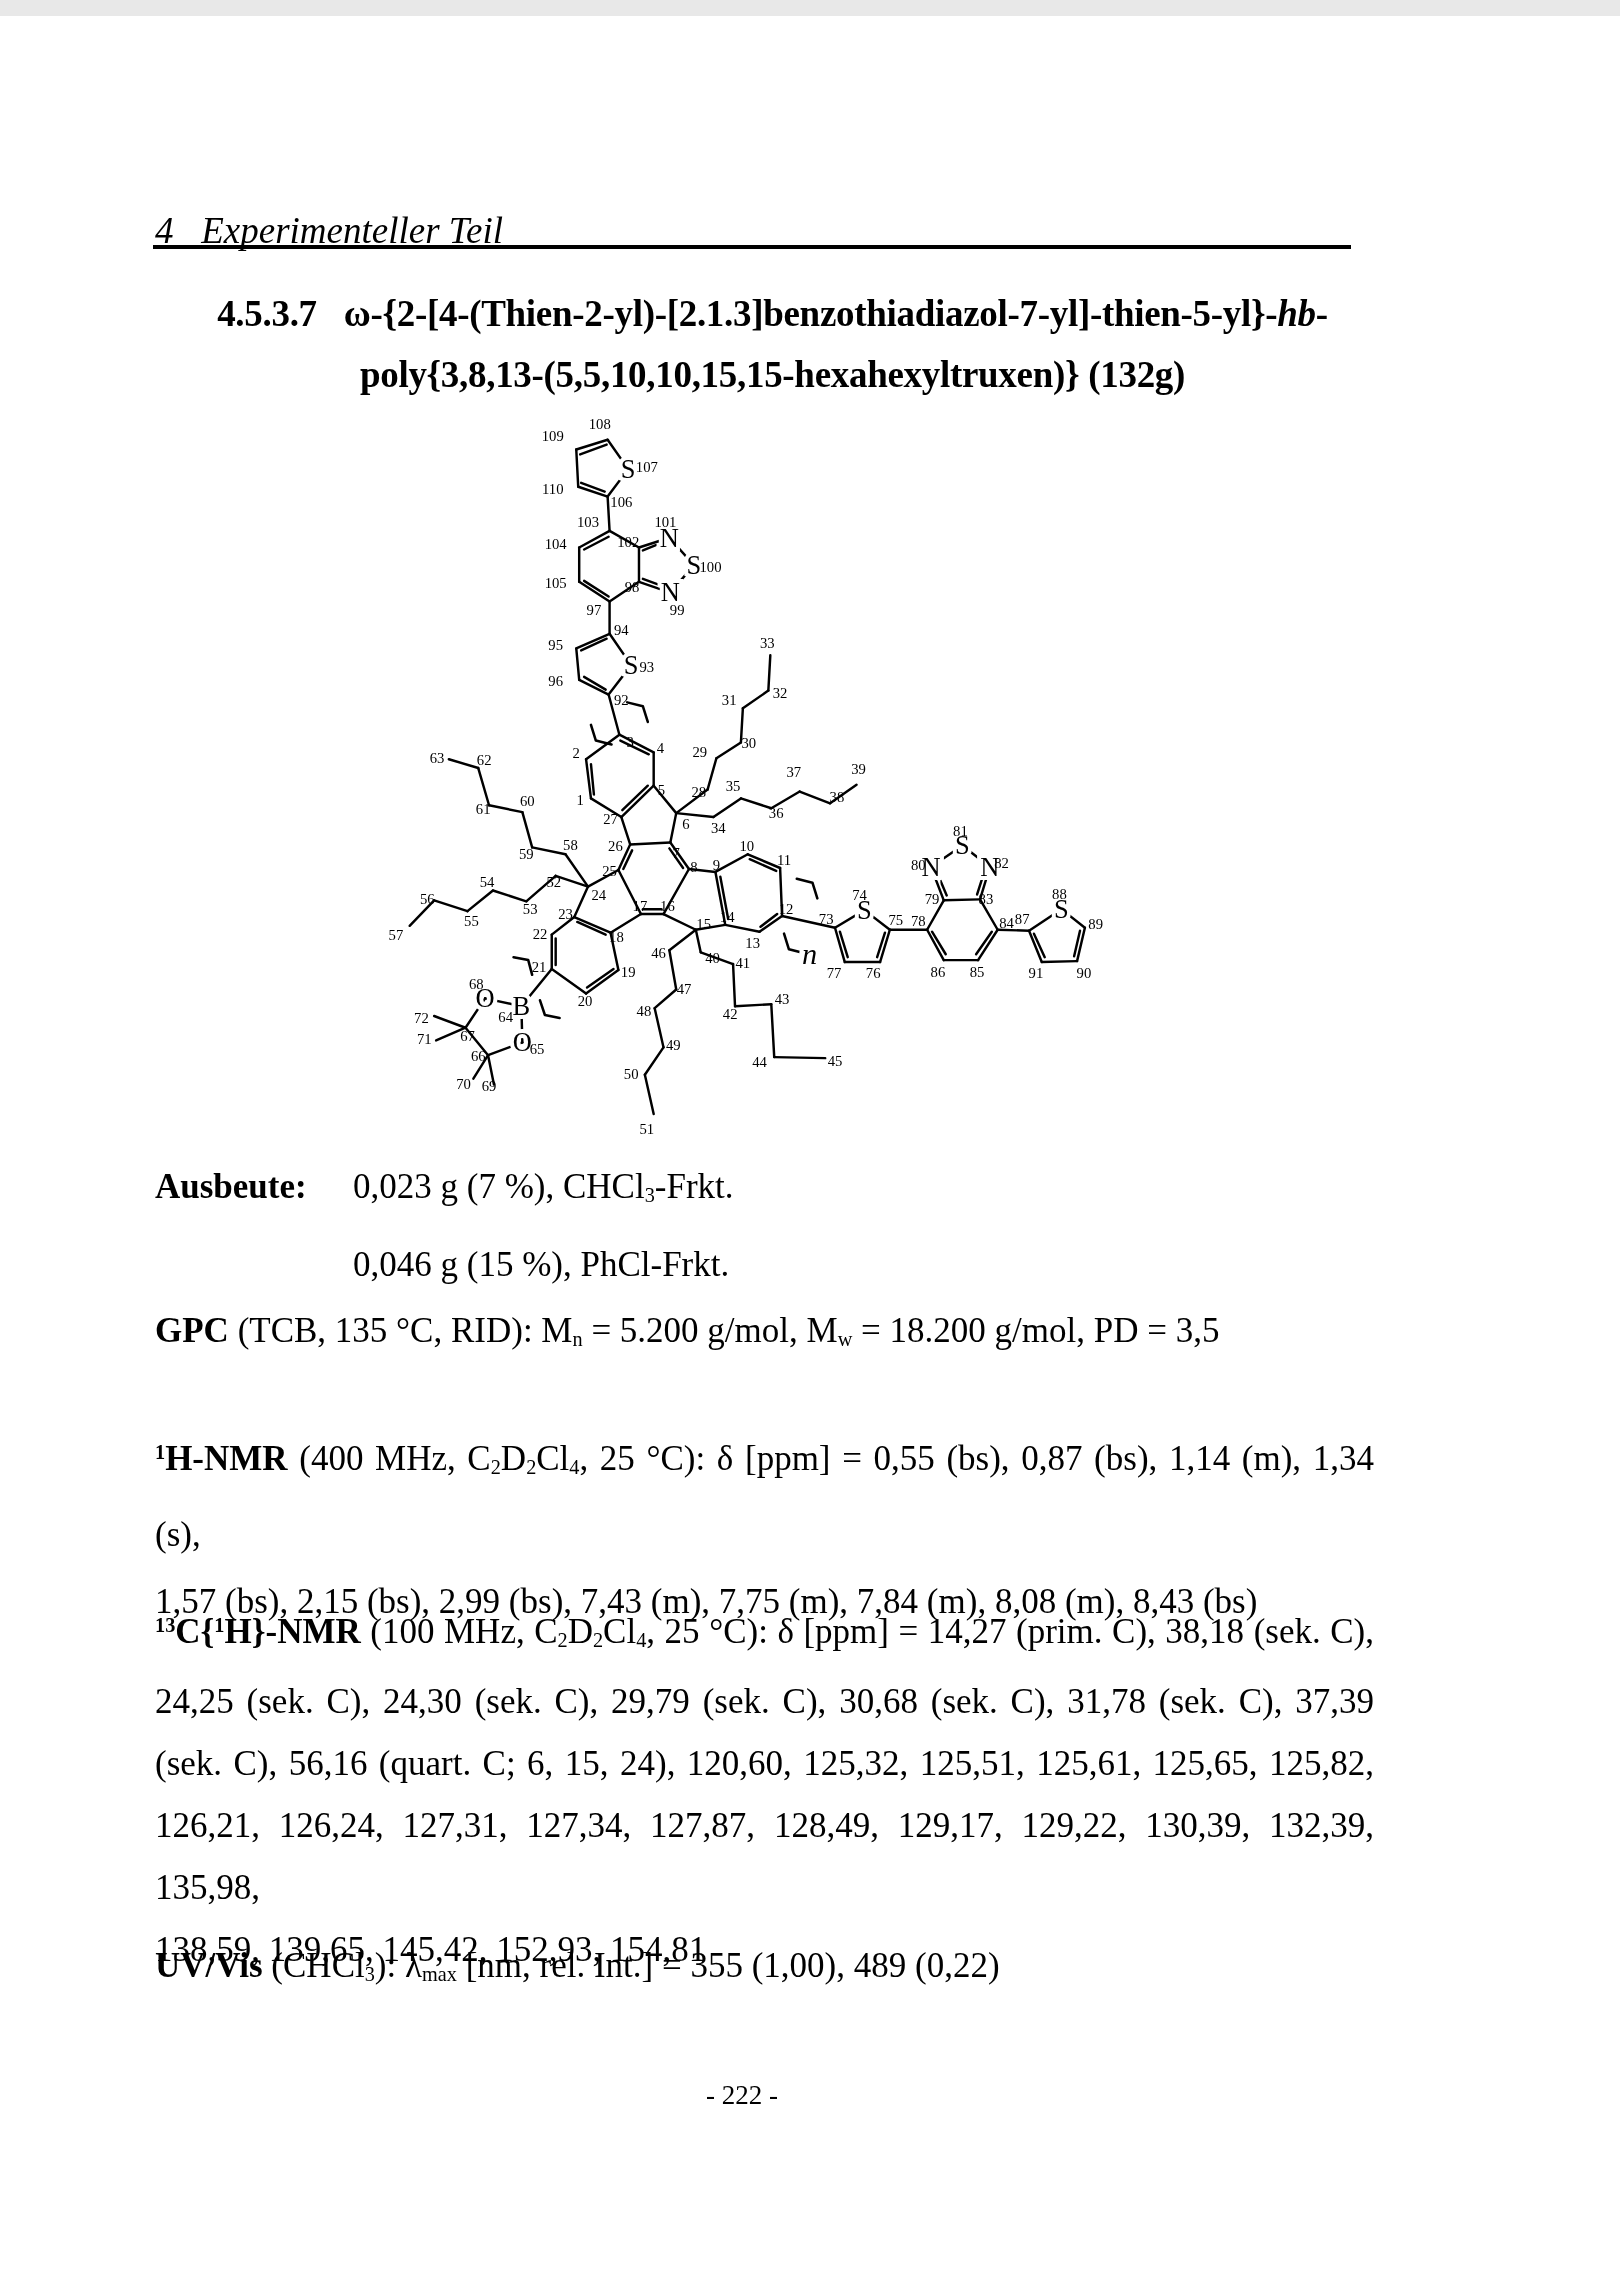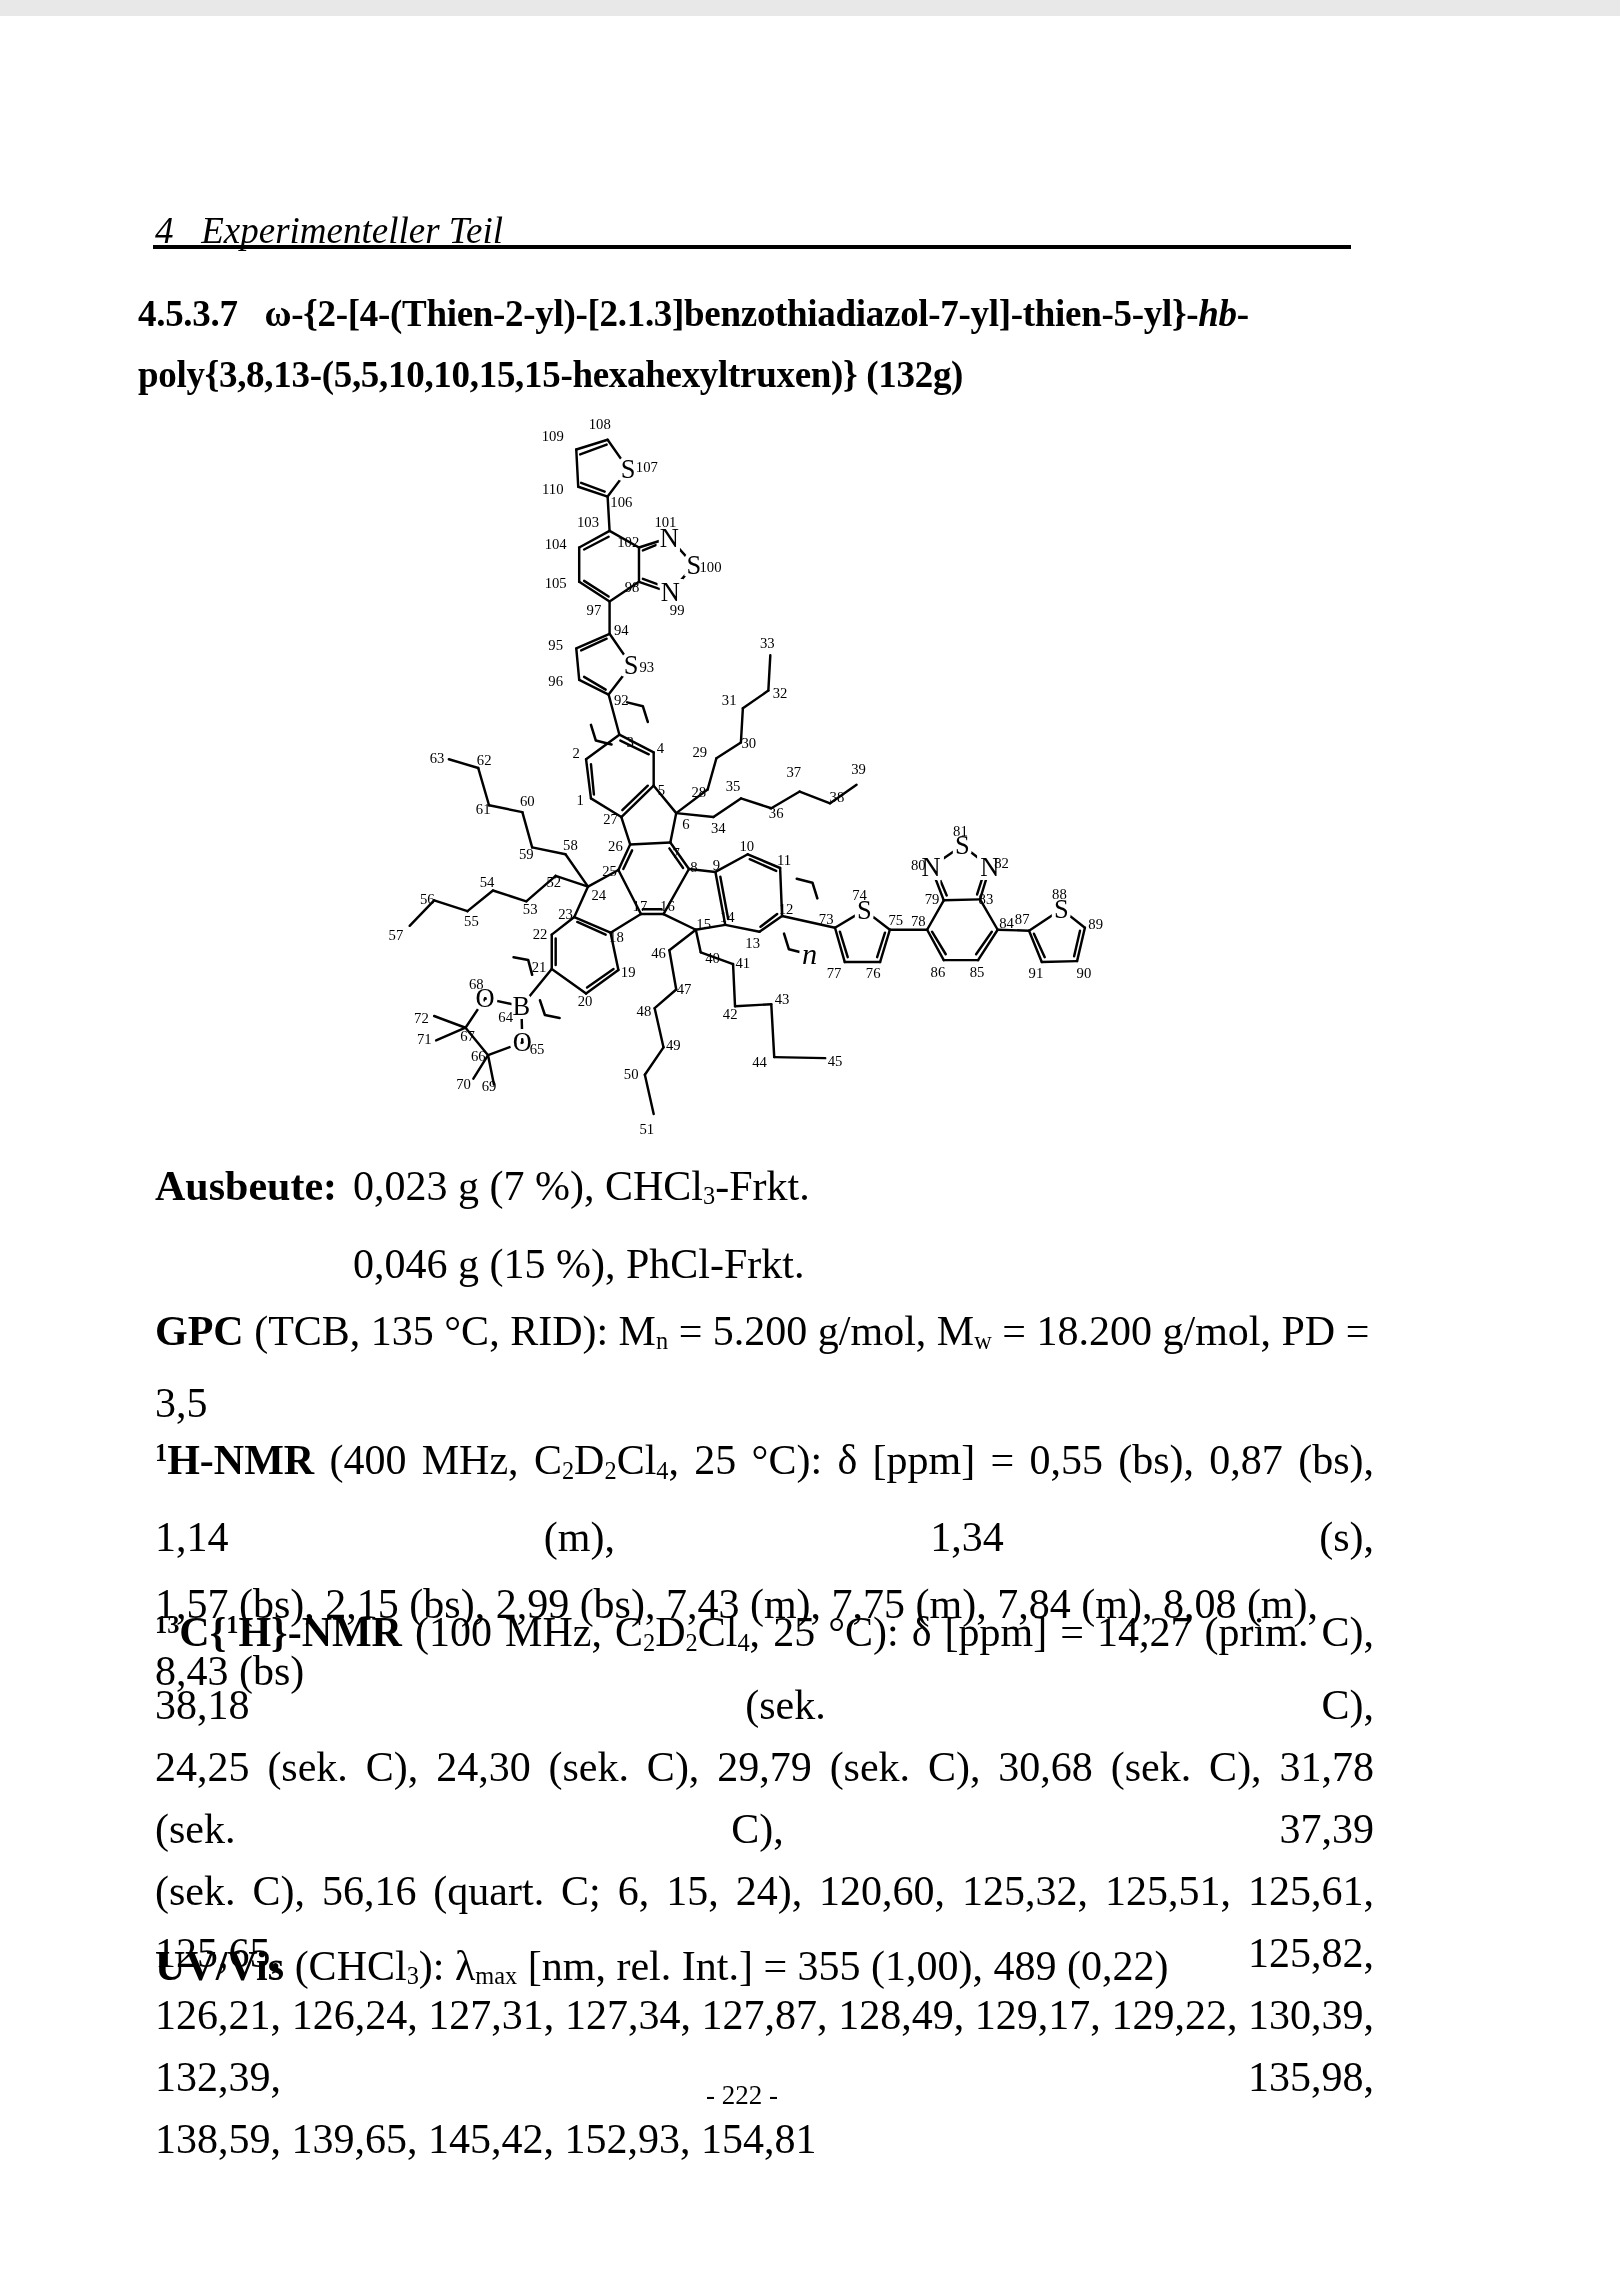--- a/index.html
+++ b/index.html
@@ -5,23 +5,23 @@
   html,body{margin:0;padding:0;background:#e8e8e8;}
   .page{position:relative;width:1620px;height:2293px;background:#ffffff;
         font-family:"Liberation Serif",serif;color:#000;overflow:hidden;margin:16px auto;}
   .abs{position:absolute;}
   .b{font-weight:bold;}
   .i{font-style:italic;}
   .sup{font-size:.58em;vertical-align:.55em;}
   .sub{font-size:.58em;vertical-align:-.18em;}
   .header{left:155px;top:194px;font-size:37px;font-style:italic;line-height:41px;white-space:nowrap;}
   .rule{left:153px;top:229px;width:1198px;height:3.9px;background:#000;}
-  .title{left:138px;top:267px;font-size:37px;font-weight:bold;line-height:61px;width:1235px;letter-spacing:-0.3px;}
+  .title{left:155px;top:267px;font-size:37px;font-weight:bold;line-height:61px;width:1235px;letter-spacing:-0.3px;text-align:center;}
   .title .tline{white-space:nowrap;}
-  .body-block{font-size:42px;}
+  .body-block{font-size:35px;}
   .yield-label{left:155px;top:1136px;line-height:69px;font-weight:bold;}
   .yield-values{left:353px;top:1136px;line-height:69px;width:882px;}
   .gpc{left:155px;top:1284px;line-height:62px;width:1225px;}
   .hnmr{left:155px;top:1403px;line-height:67px;width:1219px;}
   .cnmr{left:155px;top:1578px;line-height:62px;width:1219px;}
   .uv{left:155px;top:1919px;line-height:62px;width:1225px;}
   .pagenum{left:706px;top:2063px;font-size:27px;line-height:33px;}
   .tline.j{text-align:justify;text-align-last:justify;}
   .molsvg{left:0;top:0;}
   .bond{stroke:#000;stroke-width:2.5;stroke-linecap:round;fill:none;}

